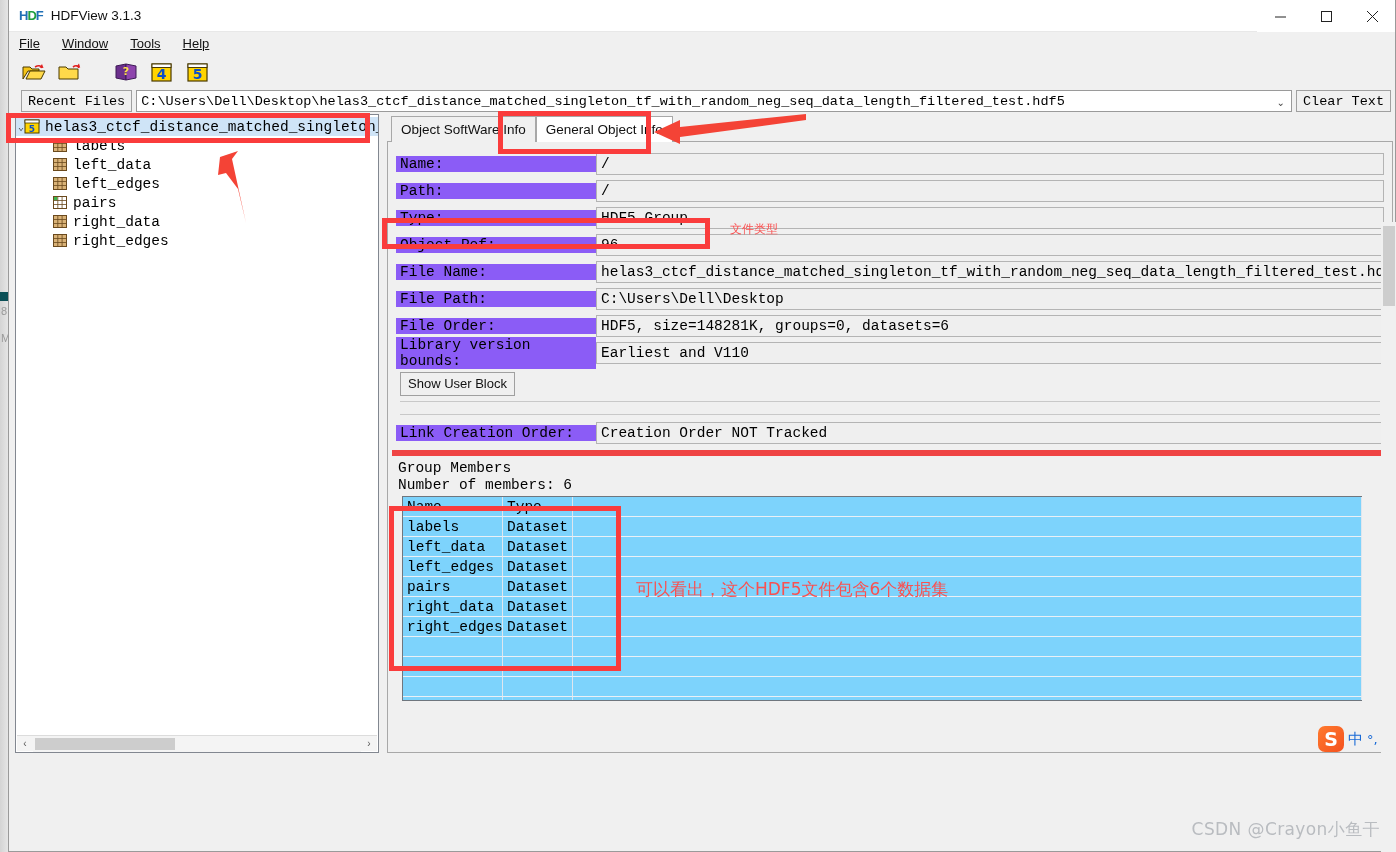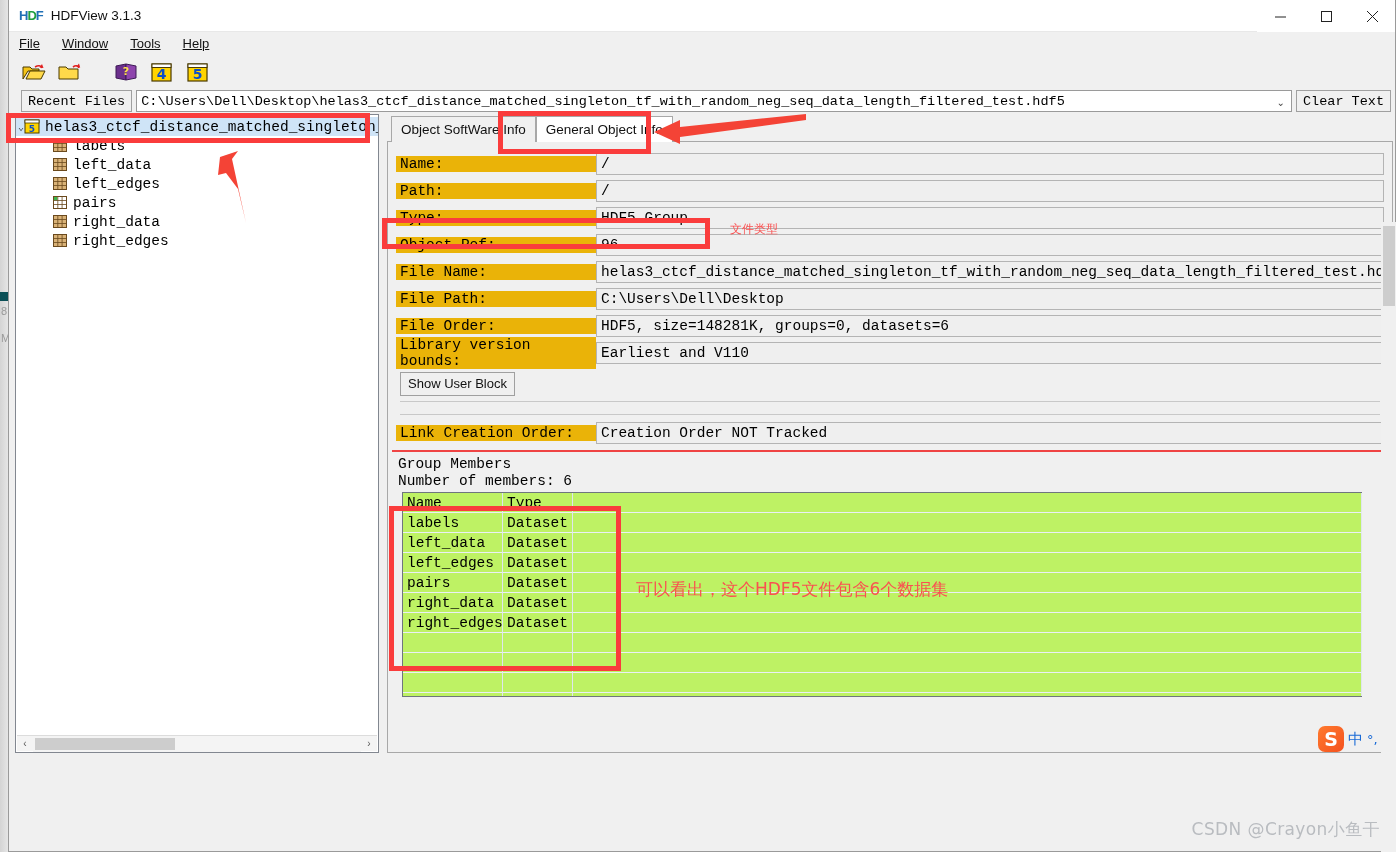--- a/index.html
+++ b/index.html
@@ -165,54 +165,54 @@
   .tabbody {
     position: absolute; left: 0; top: 27px; right: 0; bottom: 0;
     background: #f0f0f0; border: 1px solid #a8a8a8;
     overflow: hidden;
   }
   .fields { padding: 8px 8px 0 8px; }
   .frow { display: flex; align-items: center; height: 27px; }
   .flabel {
     font-family: "Liberation Mono", monospace; font-size: 14.5px; color: #000;
     width: 200px; flex: 0 0 200px; padding-left: 4px;
-    background: #eab308;
+    background: #8b5cf6;
   }
   .fvalue {
     flex: 1; height: 22px; background: #efefef;
     border: 1px solid #b4b4b4;
     font-family: "Liberation Mono", monospace; font-size: 14.5px; color: #000;
     display: flex; align-items: center; padding-left: 4px;
     white-space: nowrap; overflow: hidden;
   }
   .userblock-row { padding: 6px 0 0 4px; }
   .userblock-btn {
     display: inline-block; height: 24px; padding: 0 7px;
     border: 1px solid #a0a0a0; background: #f0f0f0;
     font-size: 13px; color: #111; line-height: 22px;
   }
   .spacer-bar {
     height: 14px; margin: 5px 4px 0 4px; background: #efefef;
     border: 1px solid #c8c8c8; border-left: none; border-right: none;
   }
   .groupbox {
     margin: 4px 4px 0 4px; position: relative;
-    border-top: 2px solid #ef4444;
+    border-top: 6px solid #ef4444;
     padding-top: 4px;
   }
   .gm-title {
     font-family: "Liberation Mono", monospace; font-size: 14.5px; color: #000;
     padding-left: 6px;
   }
   .gm-count {
     font-family: "Liberation Mono", monospace; font-size: 14.5px; color: #000;
     padding-left: 6px; margin-top: 1px;
   }
   .memtable {
-    margin: 3px 0 0 10px; background: #bef264;
+    margin: 3px 0 0 10px; background: #7dd3fc;
     border: 1px solid #6f767e; border-right: none;
     width: 960px; height: 205px; overflow: hidden;
   }
   .mt-row { display: flex; height: 20px; }
   .mt-cell {
     font-family: "Liberation Mono", monospace; font-size: 14.5px; color: #000;
     border-right: 1px solid #dfe6ee; border-bottom: 1px solid #eaf0f6;
     display: flex; align-items: center; padding-left: 4px;
     white-space: nowrap; overflow: hidden;
   }

